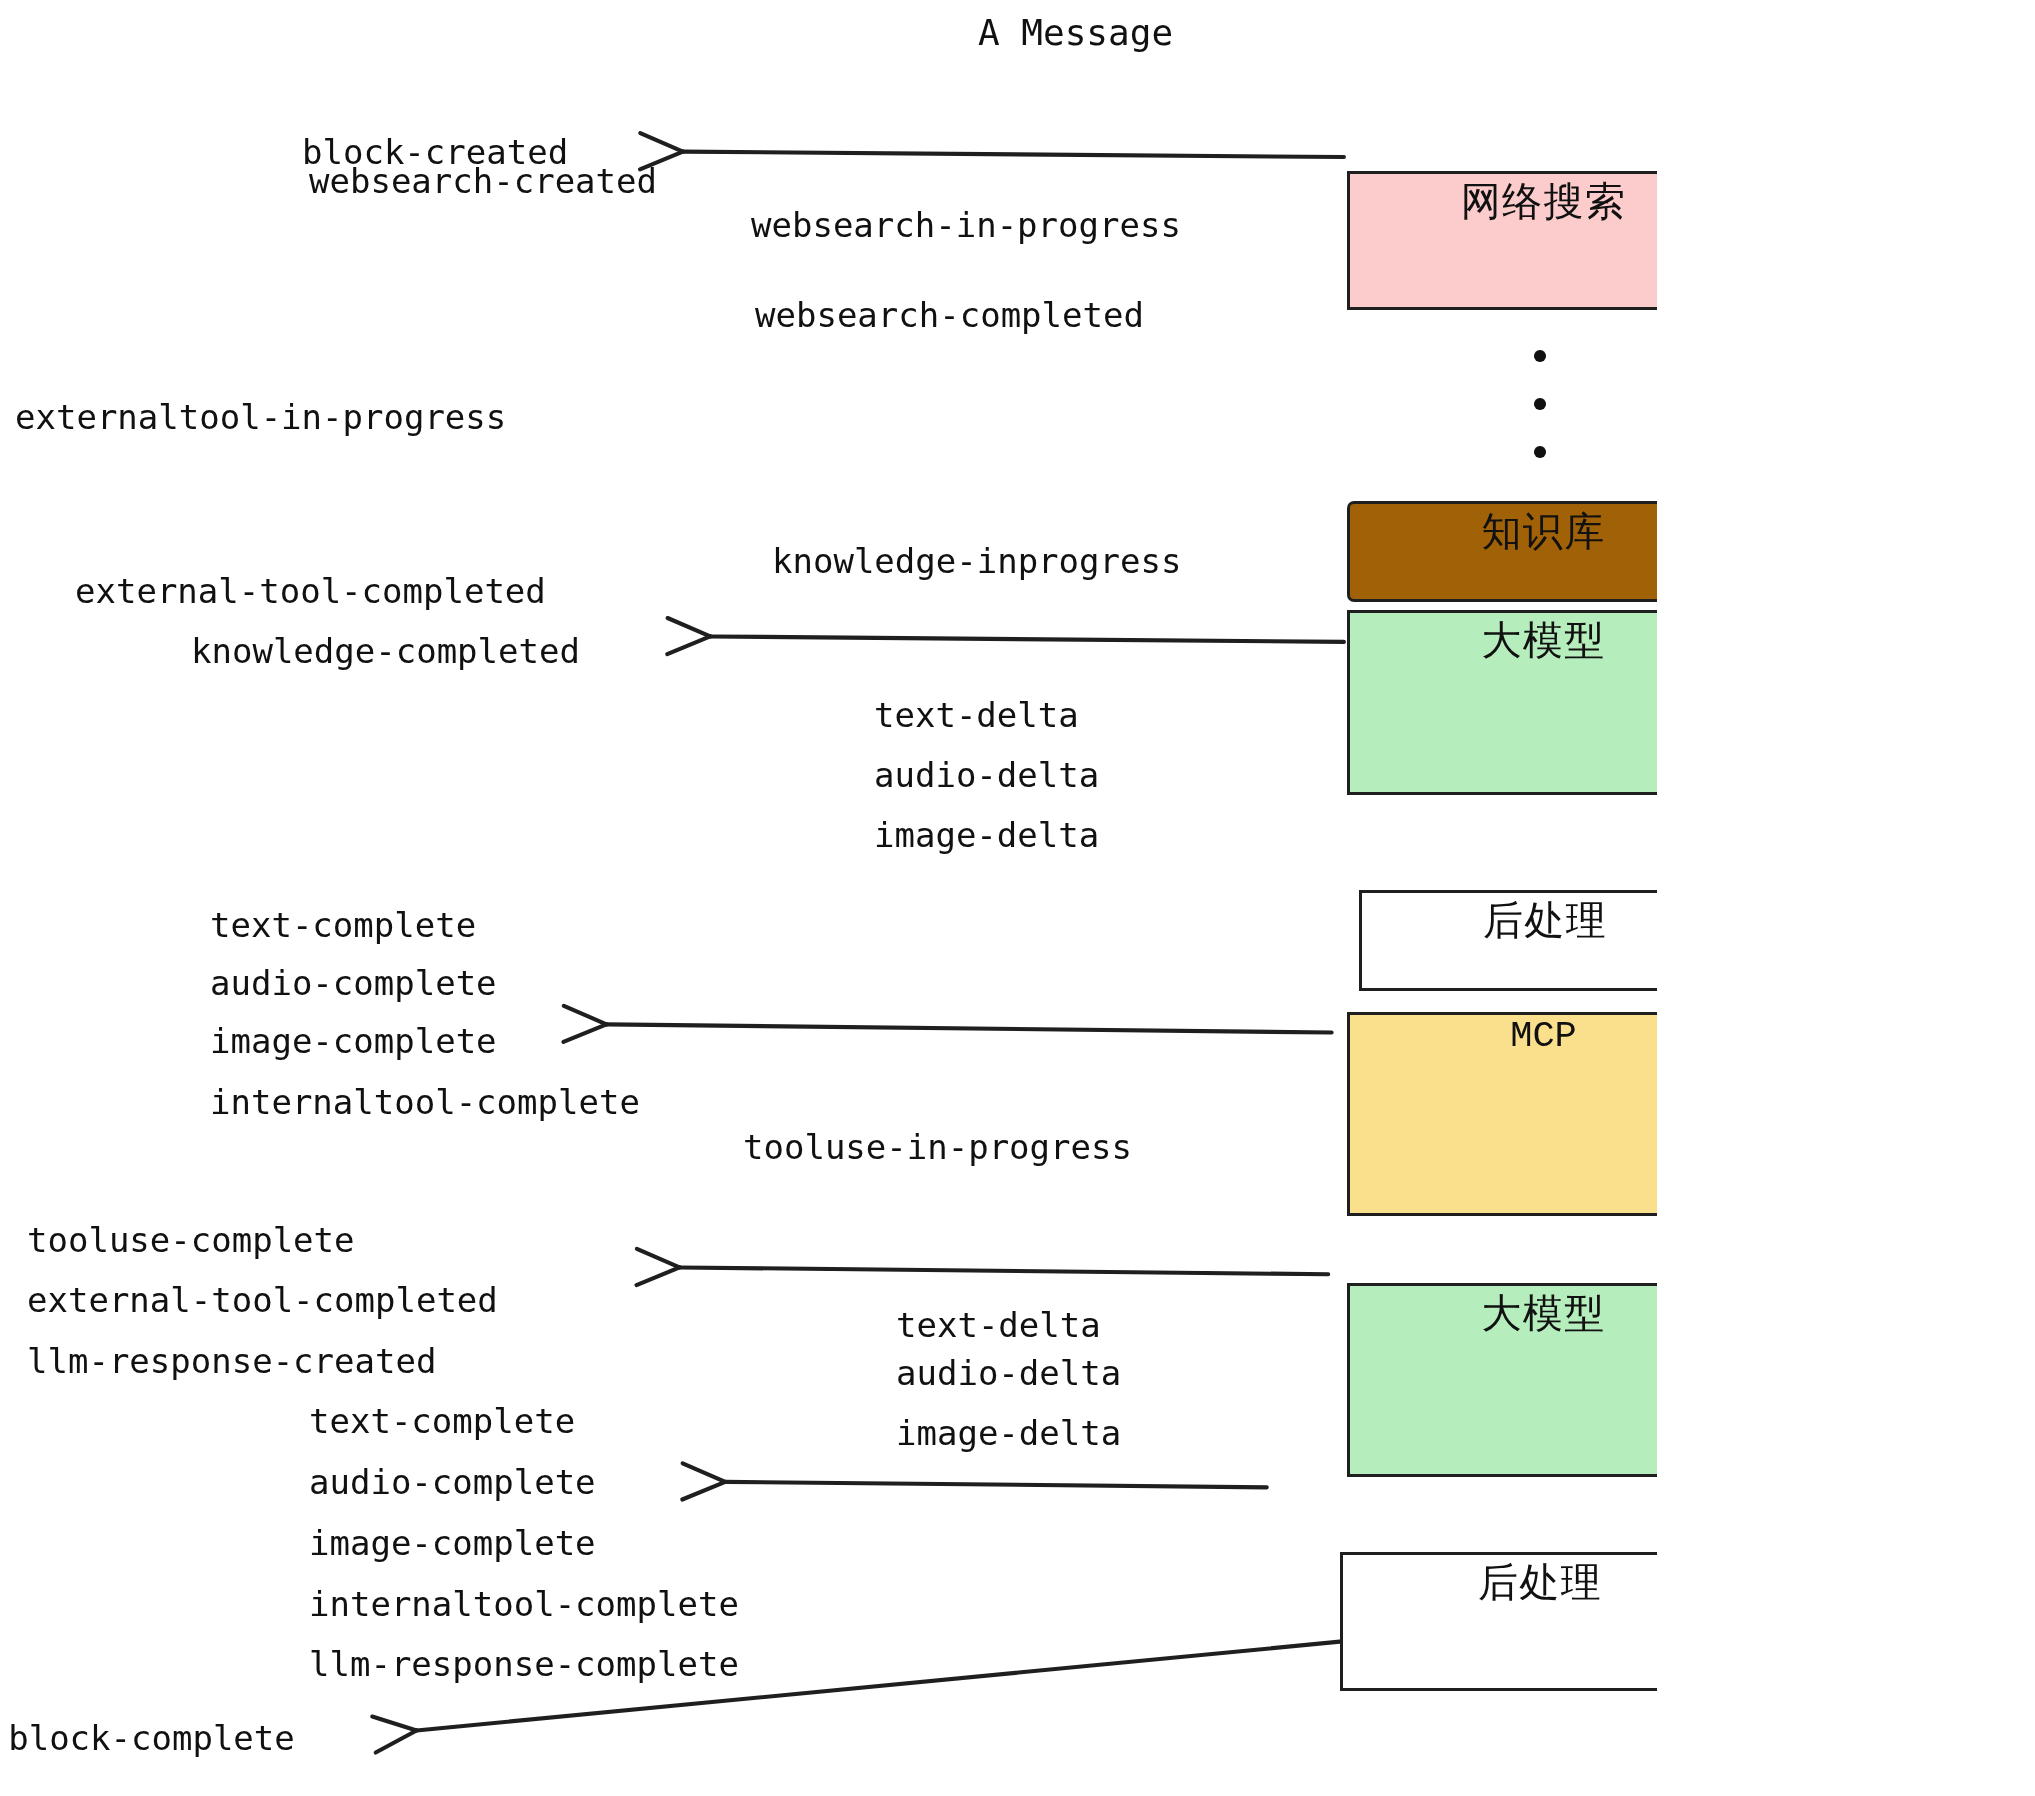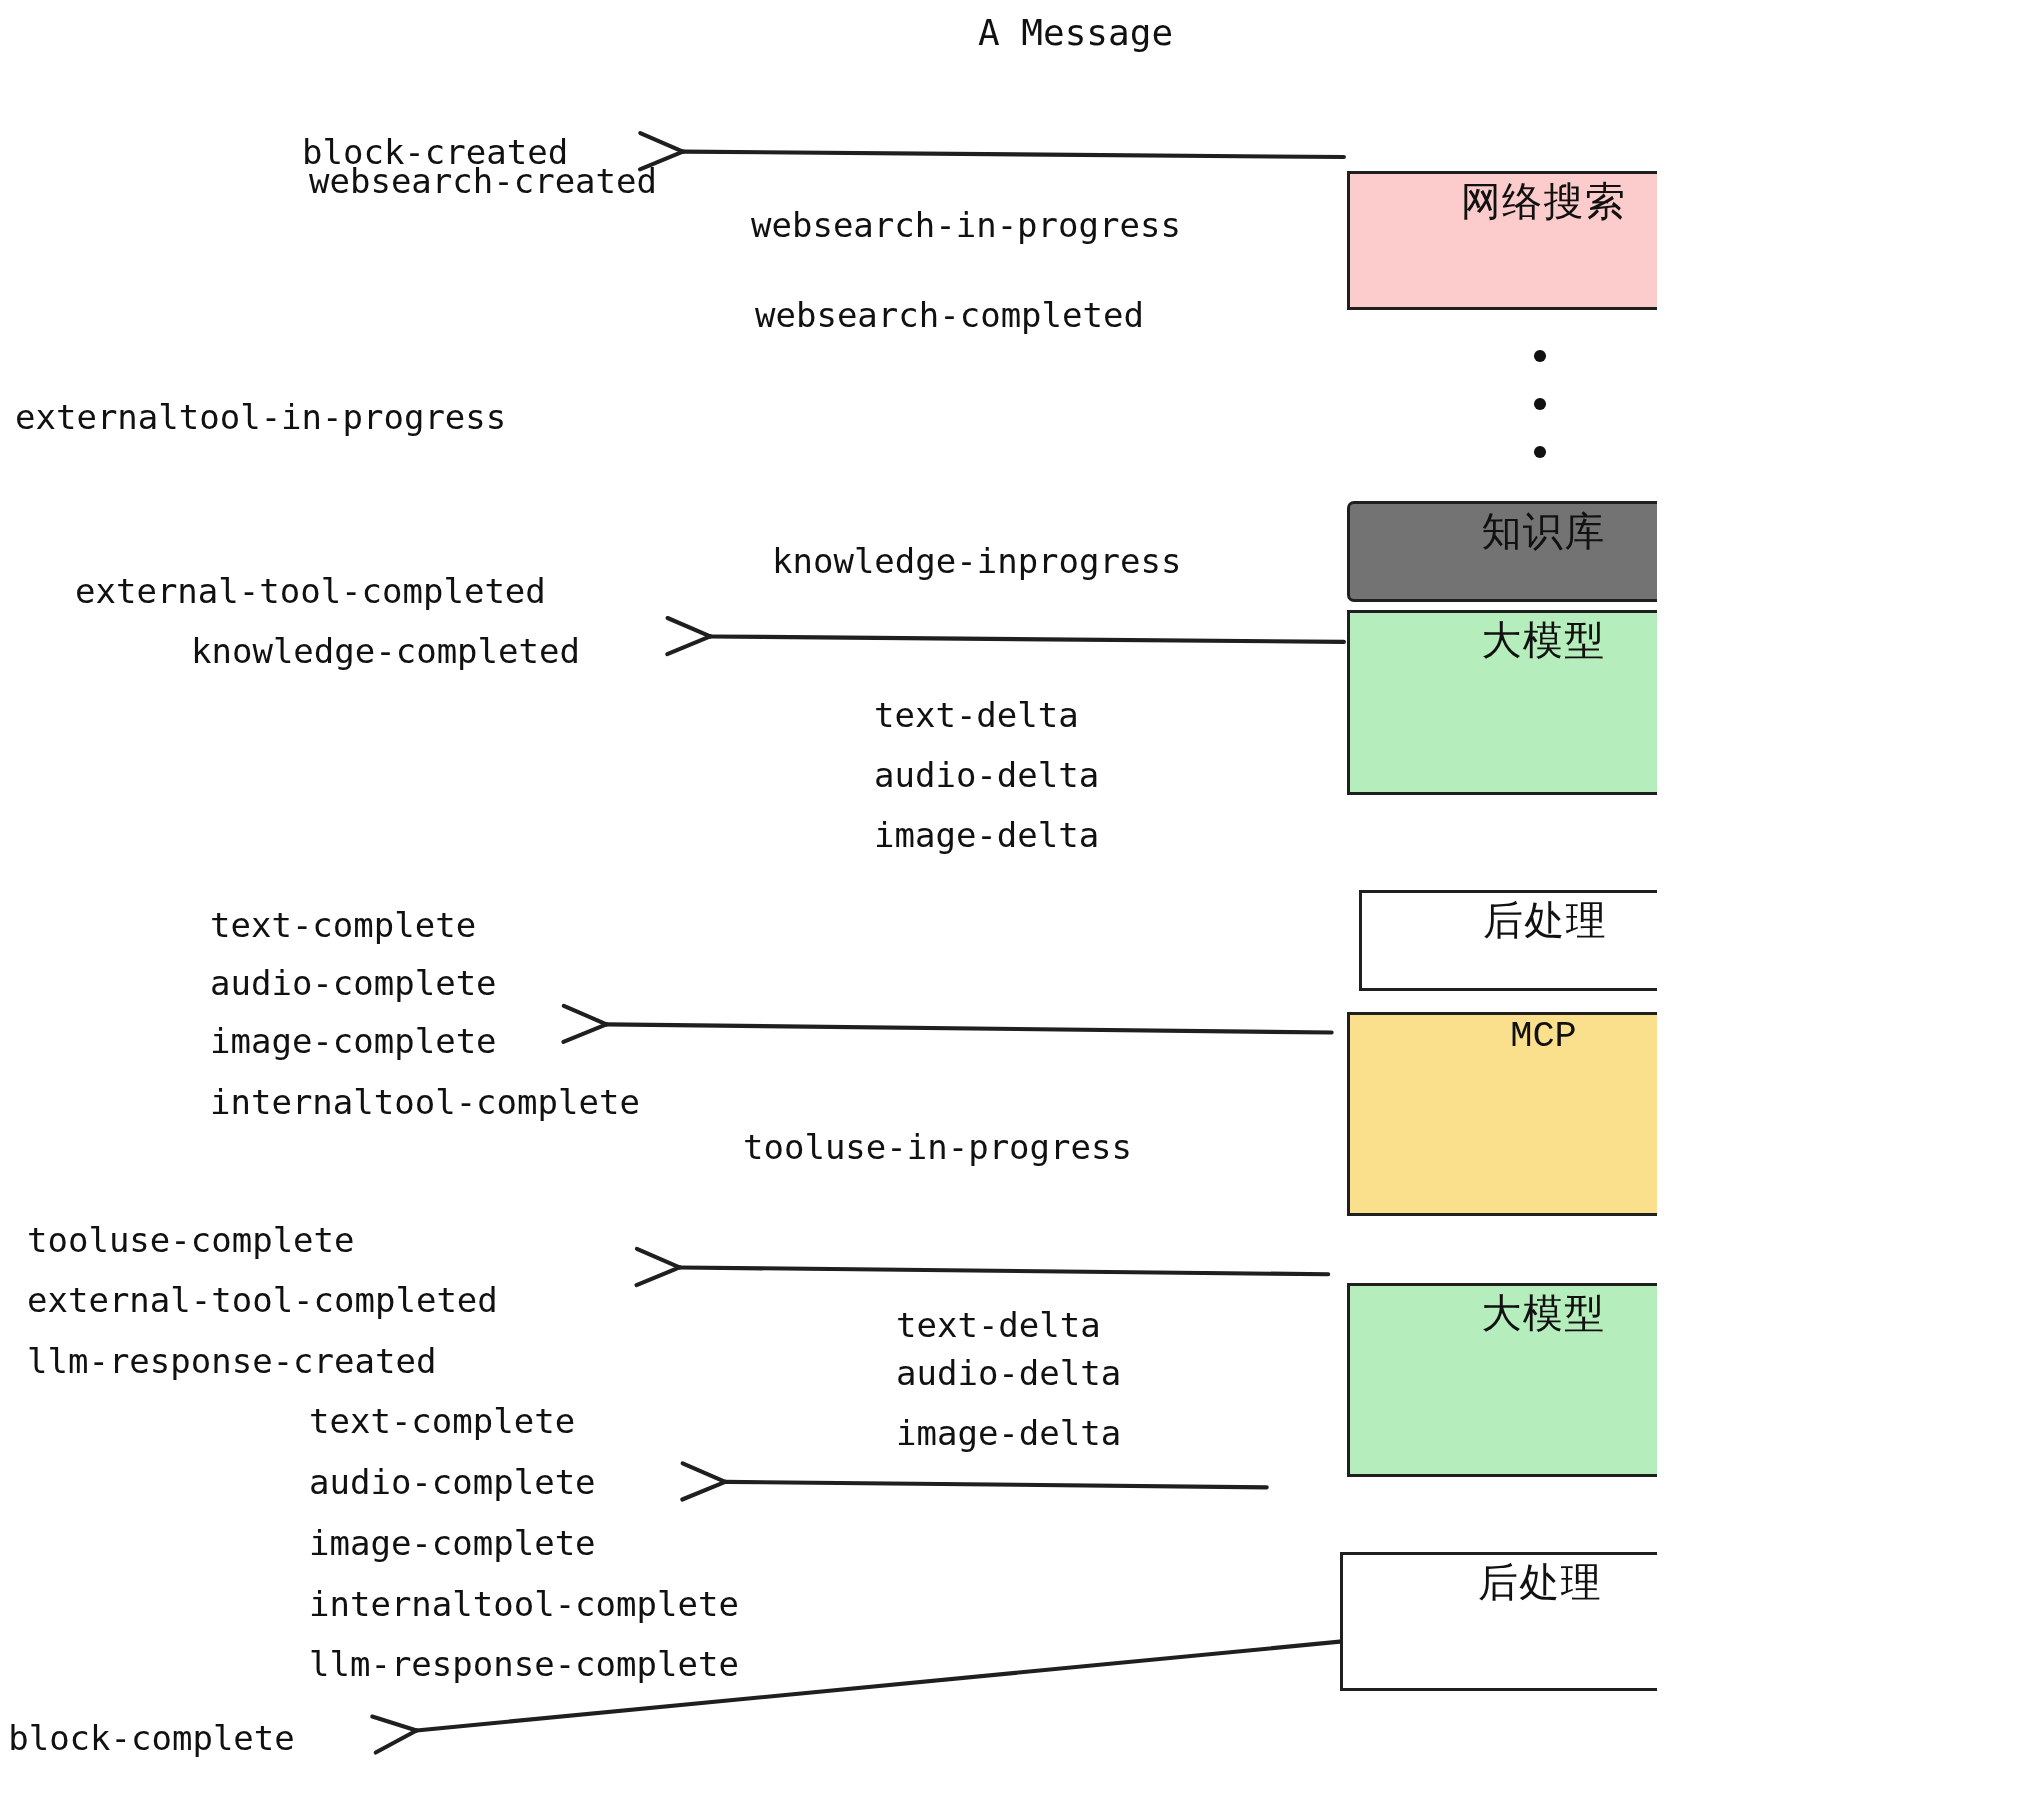--- a/index.html
+++ b/index.html
@@ -197,21 +197,21 @@
       <div class="evt" style="left: 309px; top: 1526px;">image-complete</div>
       <div class="evt" style="left: 309px; top: 1587px;">internaltool-complete</div>
       <div class="evt" style="left: 309px; top: 1647px;">llm-response-complete</div>
       <div class="evt" style="left: 8.2px; top: 1721px;">block-complete</div>
     </div>
 
   <div id="nodes-container">
       <div class="boxnode" style="left: 1347px; top: 171px; width: 393px; height: 139px; background: rgb(251, 204, 203); border-color: rgb(31, 31, 31);">
         <span>网络搜索</span>
       </div>
-      <div class="boxnode" style="left: 1347px; top: 501px; width: 393px; height: 101px; background: #737373; border-color: rgb(31, 31, 31); border-radius: 7px;">
+      <div class="boxnode" style="left: 1347px; top: 501px; width: 393px; height: 101px; background: #a16207; border-color: rgb(31, 31, 31); border-radius: 7px;">
         <span>知识库</span>
       </div>
       <div class="boxnode" style="left: 1347px; top: 610px; width: 393px; height: 185px; background: rgb(181, 237, 188); border-color: rgb(31, 31, 31);">
         <span>大模型</span>
       </div>
       <div class="boxnode" style="left: 1359px; top: 890px; width: 372px; height: 101px; background: rgb(255, 255, 255); border-color: rgb(31, 31, 31);">
         <span>后处理</span>
       </div>
       <div class="boxnode mono" style="left: 1347px; top: 1012px; width: 393px; height: 204px; background: rgb(250, 224, 140); border-color: rgb(31, 31, 31);">
         <span>MCP</span>

